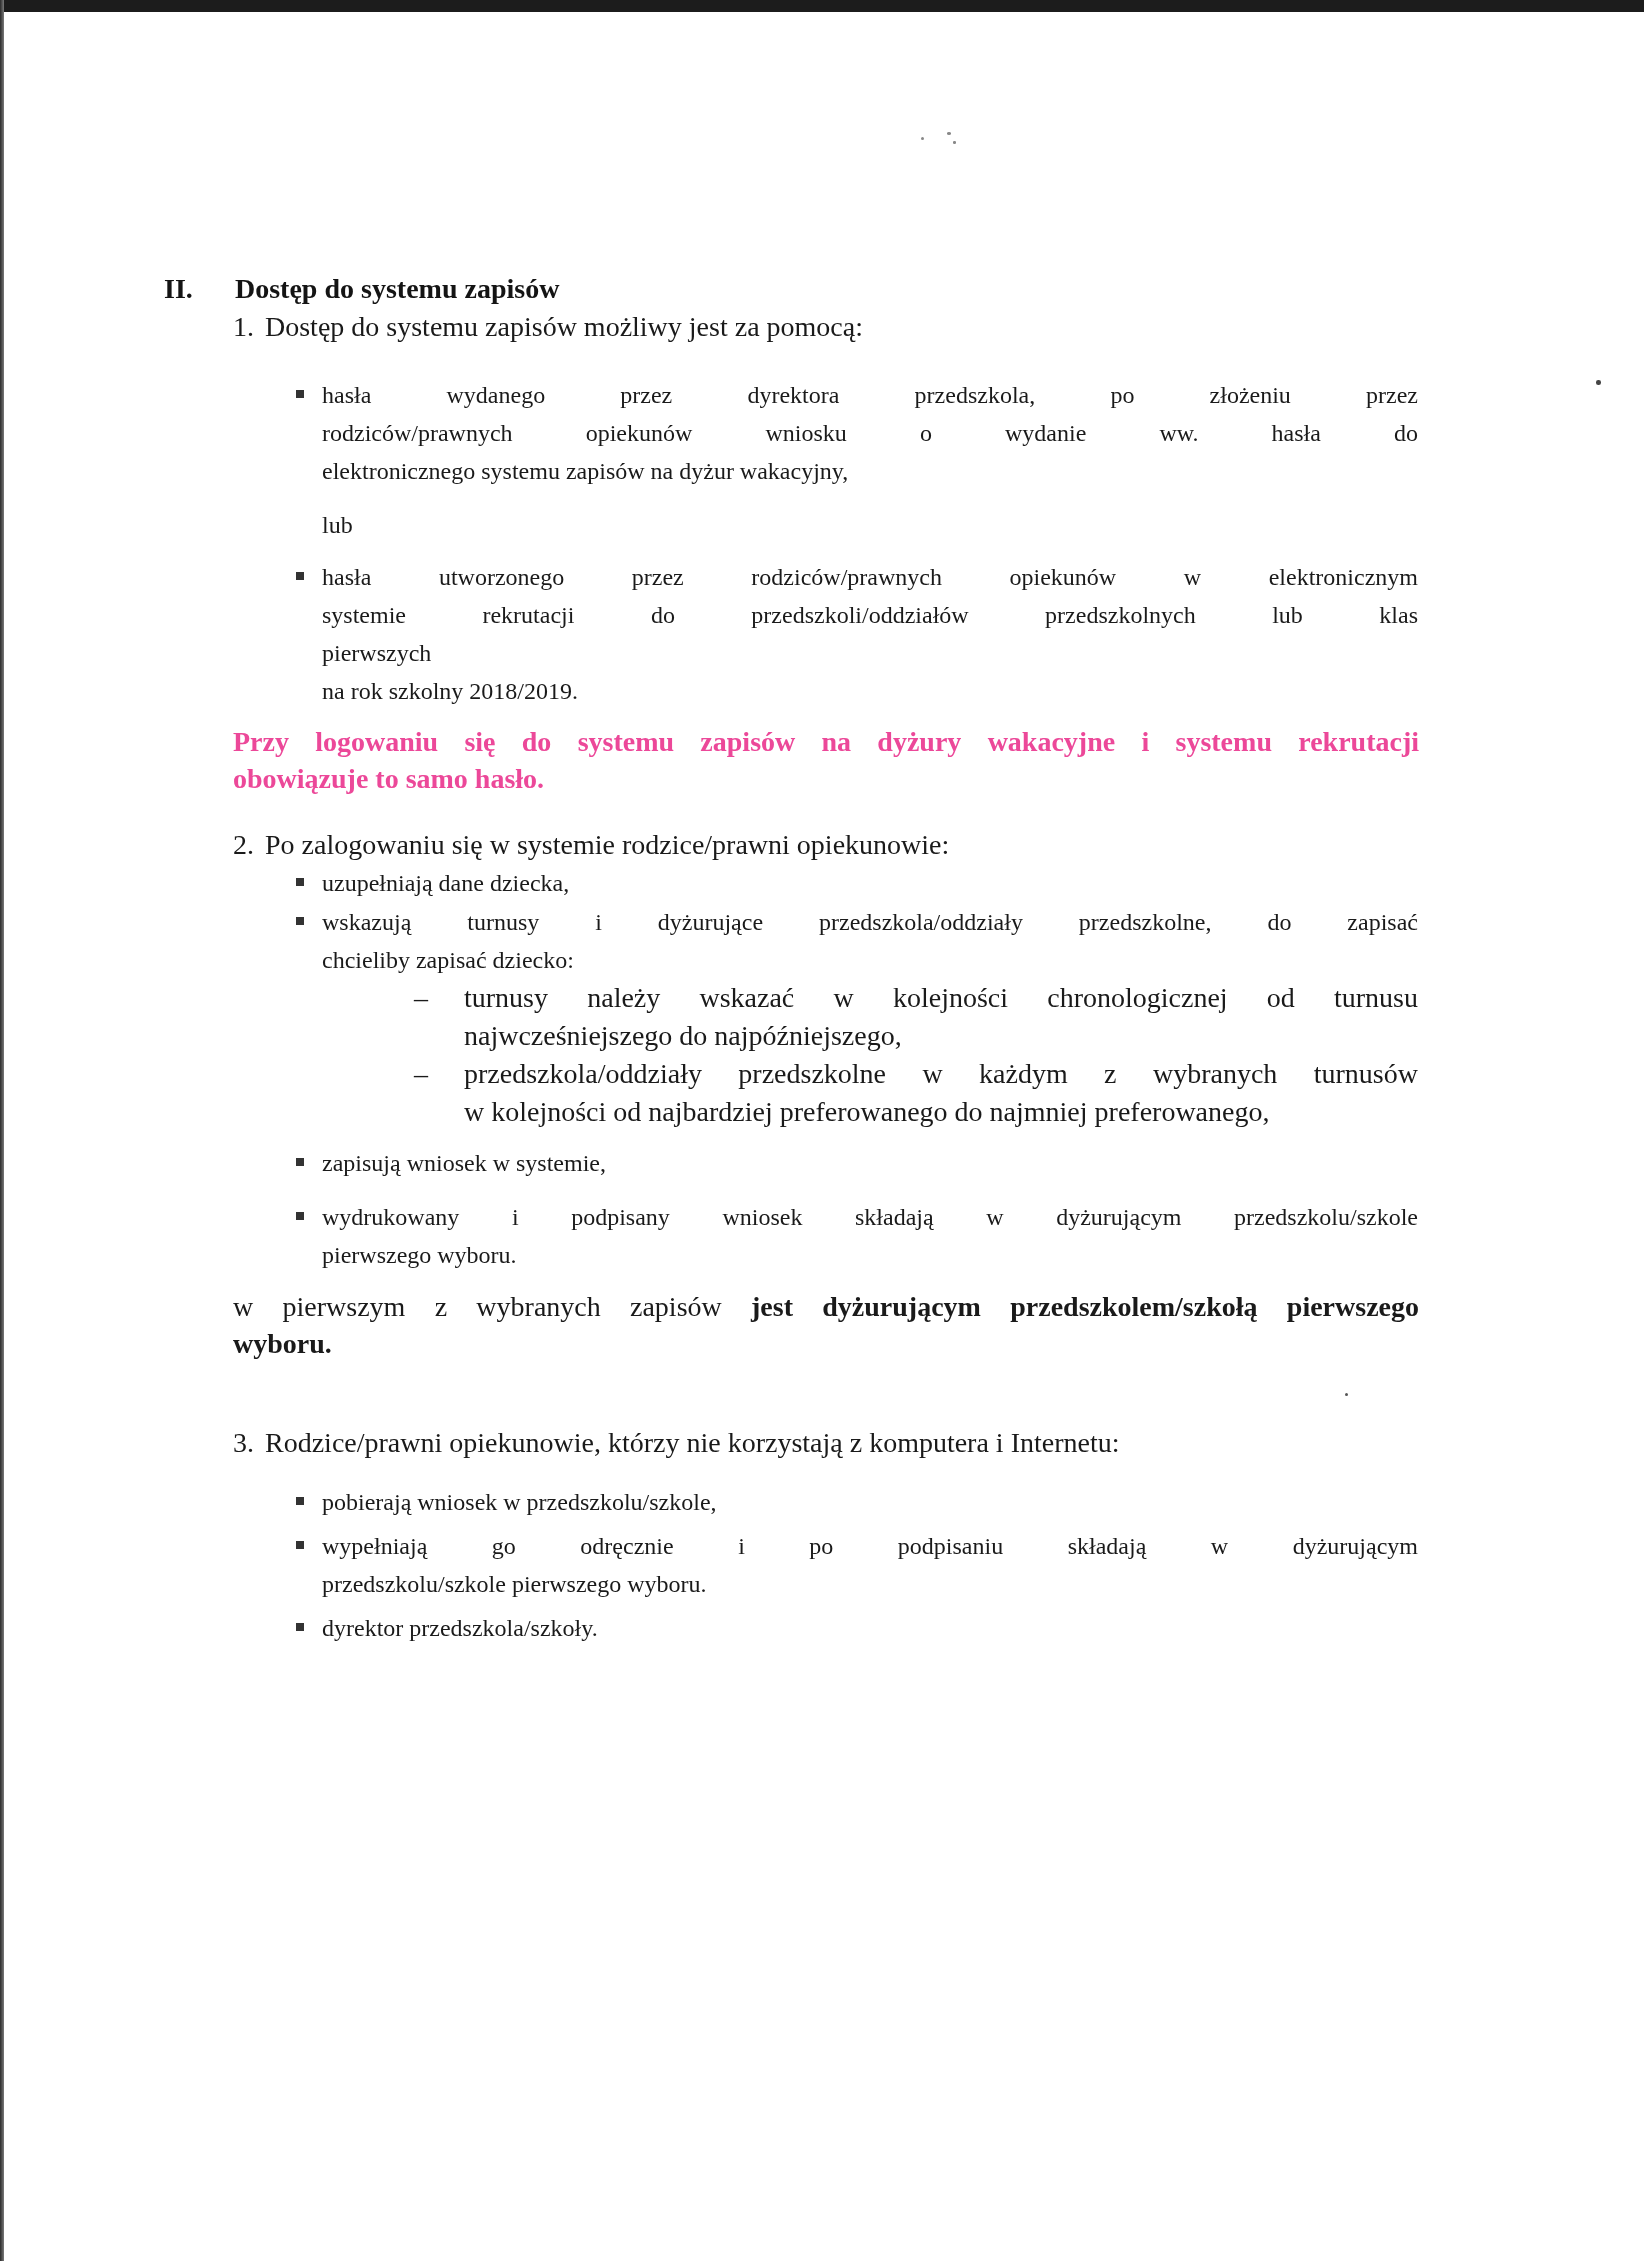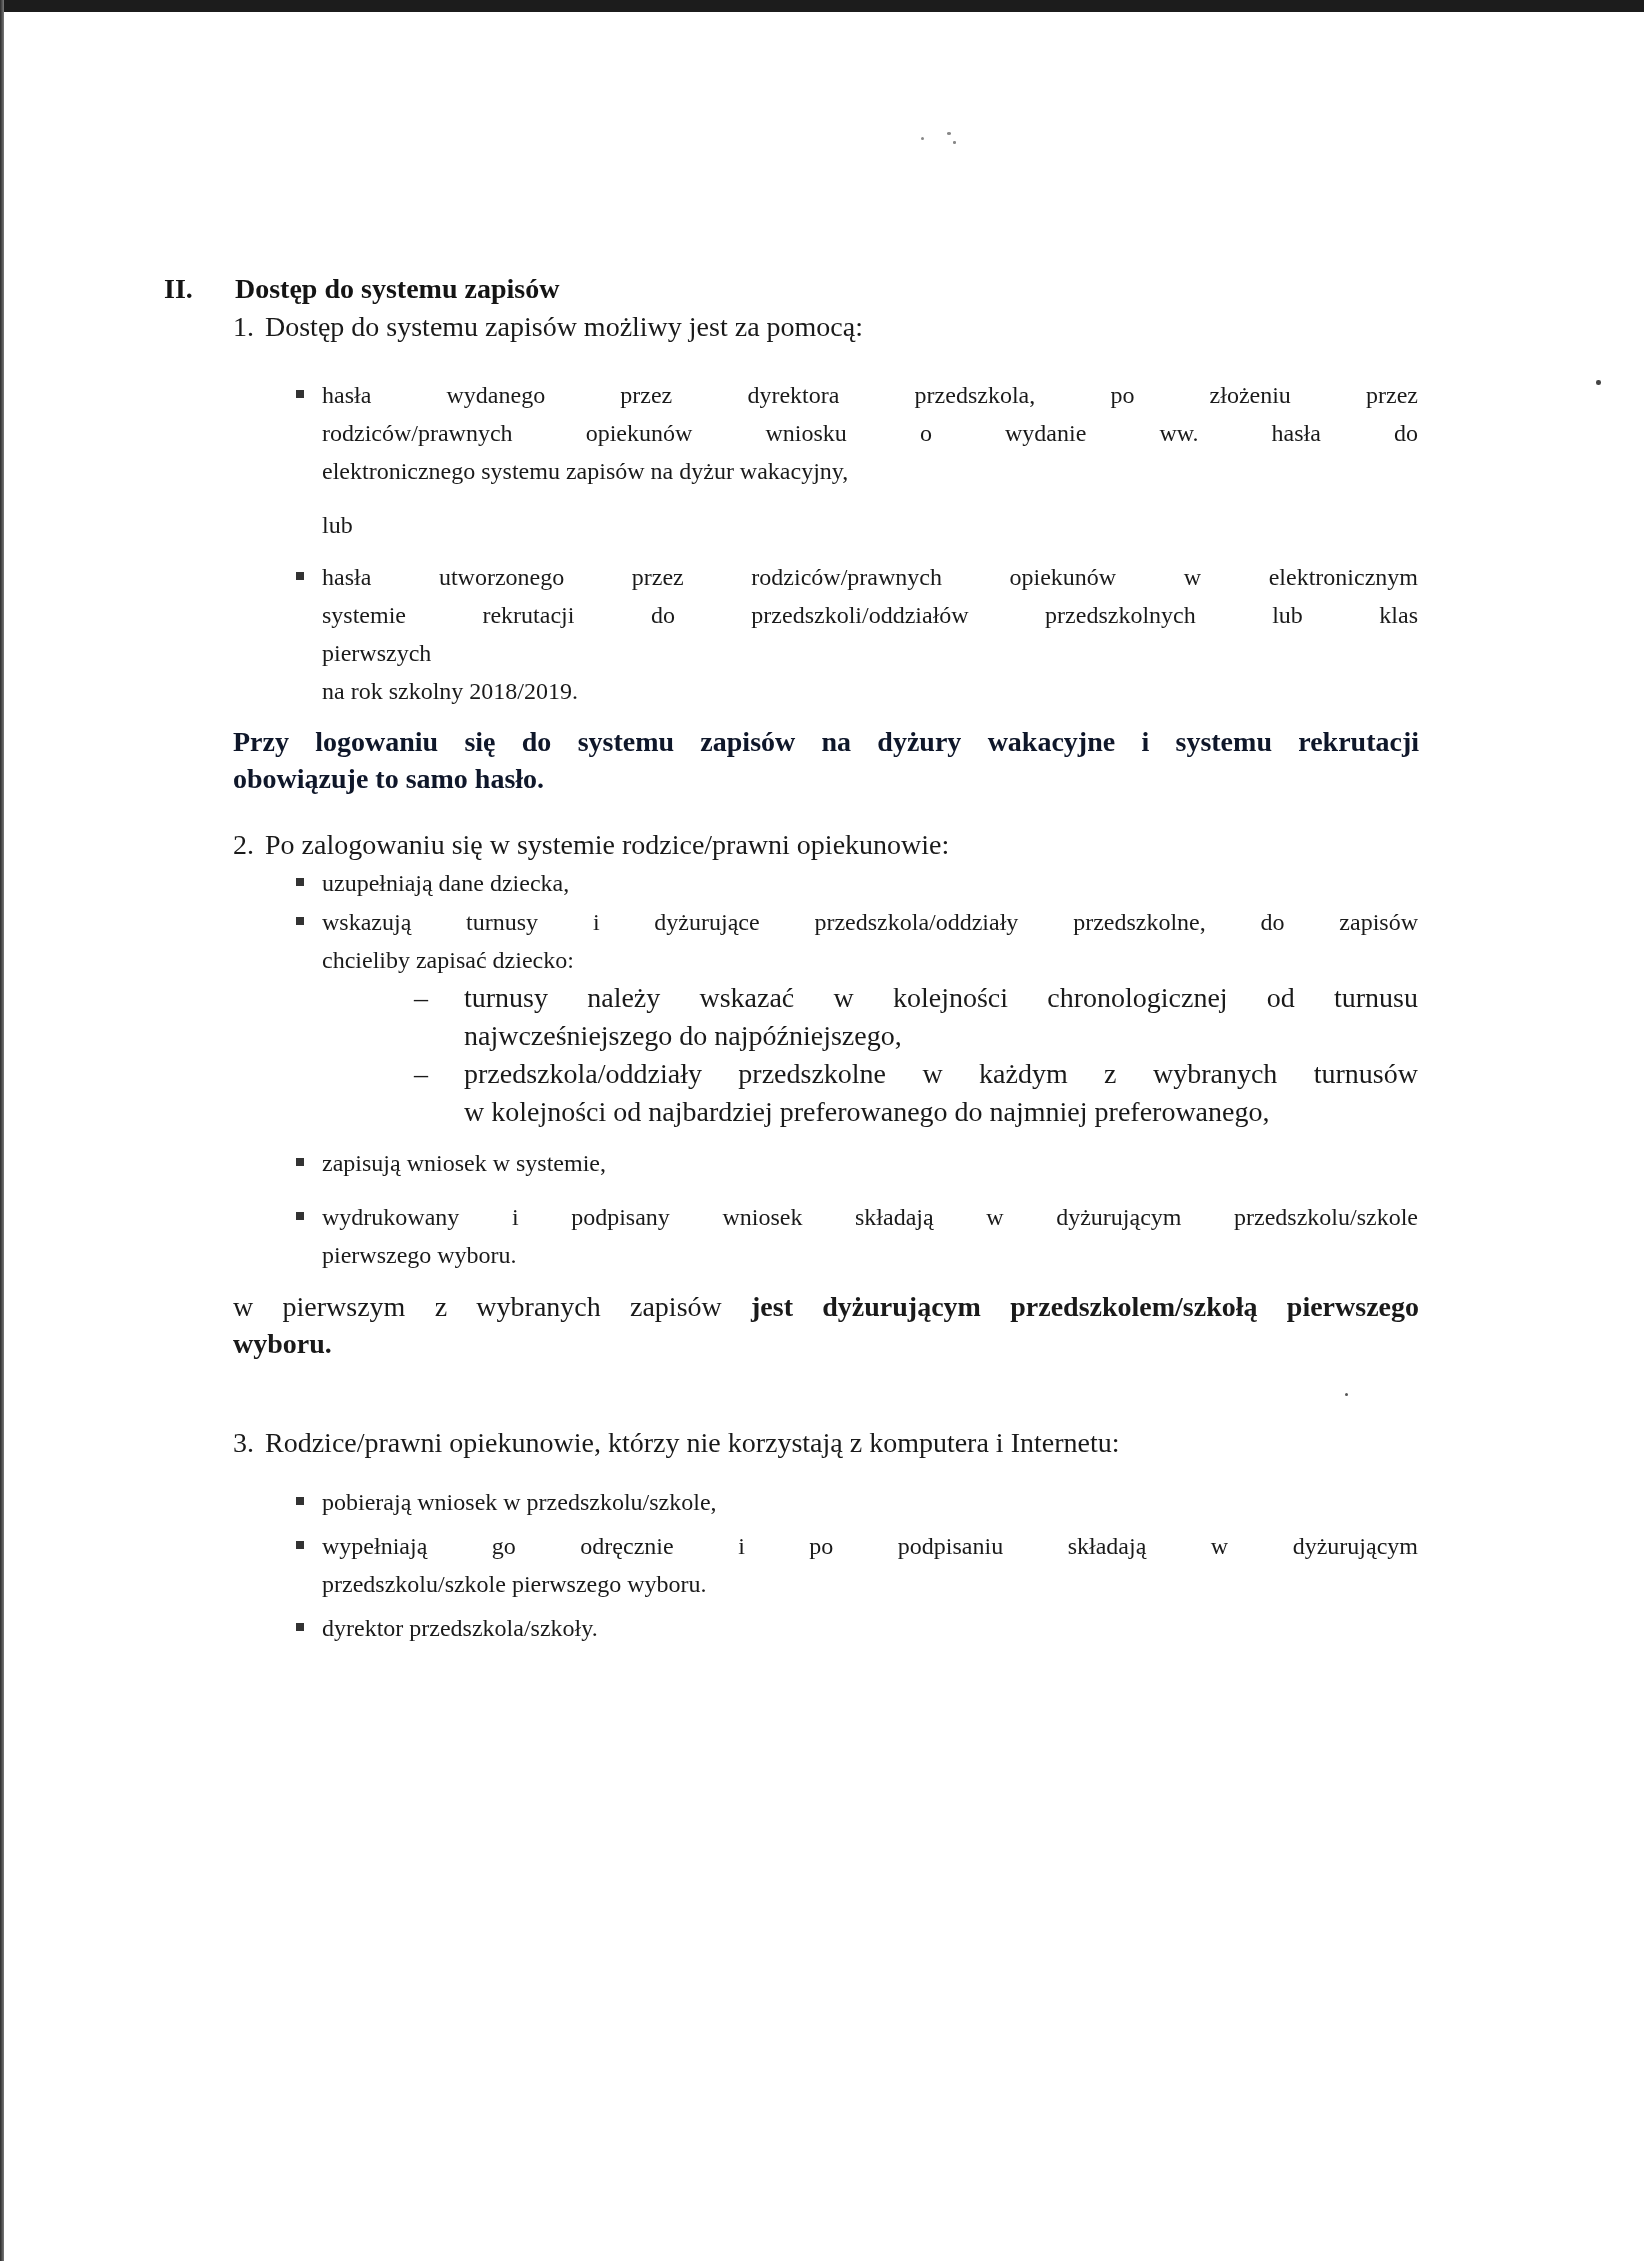--- a/index.html
+++ b/index.html
@@ -95,21 +95,21 @@
     left: -50px;
     top: 0;
   }
   .bold-note {
     position: absolute;
     left: 233px;
     width: 1186px;
     font-size: 28px;
     line-height: 37px;
     font-weight: bold;
-    color: #0f172a;
+    color: #ec4899;
   }
   .mixed-note {
     position: absolute;
     left: 233px;
     width: 1186px;
     font-size: 28px;
     line-height: 37px;
   }
   .mixed-note b { font-weight: bold; }
   .line { display: block; }
@@ -162,21 +162,21 @@
     <span class="num">2.</span><span>Po zalogowaniu się w systemie rodzice/prawni opiekunowie:</span>
   </div>
 
   <div class="bullet-block" style="top:864px;">
     <span class="bullet-sq"></span>
     <span class="line left">uzupełniają dane dziecka,</span>
   </div>
 
   <div class="bullet-block" style="top:903px;">
     <span class="bullet-sq"></span>
-    <span class="line justify">wskazują turnusy i dyżurujące przedszkola/oddziały przedszkolne, do zapisów</span>
+    <span class="line justify">wskazują turnusy i dyżurujące przedszkola/oddziały przedszkolne, do zapisać</span>
     <span class="line left">chcieliby zapisać dziecko:</span>
   </div>
 
   <div class="dash-block" style="top:979px;">
     <span class="dash-mark">–</span>
     <span class="line justify">turnusy należy wskazać w kolejności chronologicznej od turnusu</span>
     <span class="line left">najwcześniejszego do najpóźniejszego,</span>
   </div>
 
   <div class="dash-block" style="top:1055px;">

